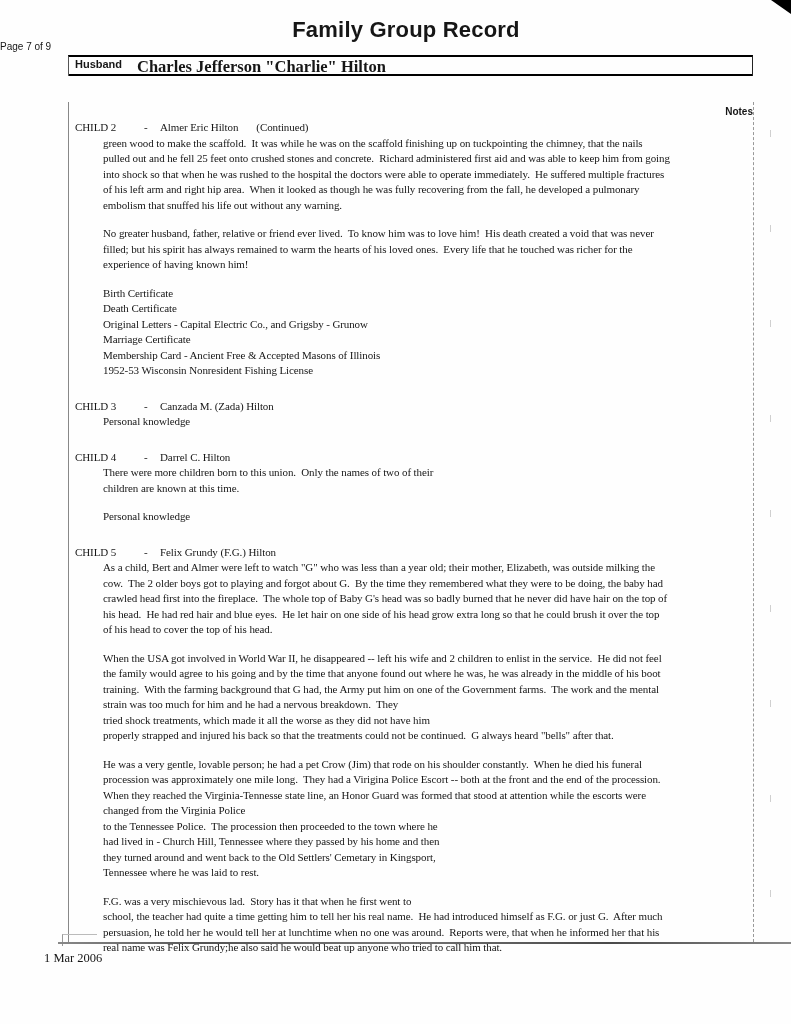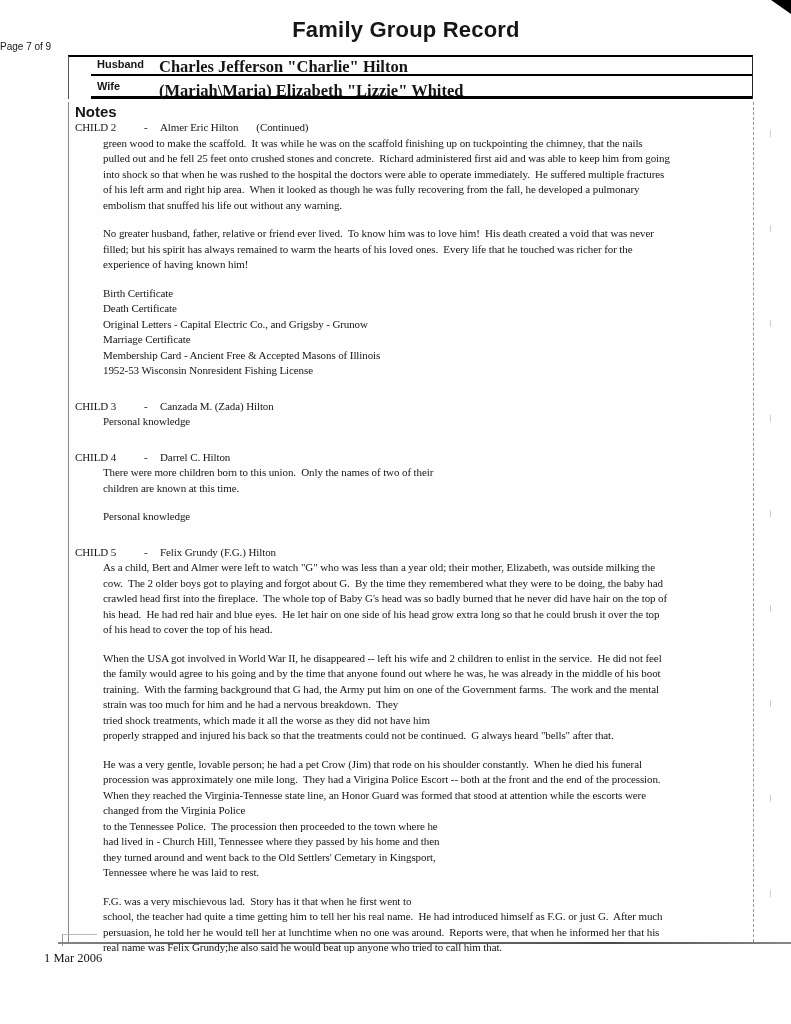--- a/index.html
+++ b/index.html
@@ -7,35 +7,35 @@
         font-family:"Liberation Serif",serif;color:#161616;overflow:hidden;}
 
   .title{position:absolute;top:17px;left:68px;width:676px;text-align:center;
          font-family:"Liberation Sans",sans-serif;font-weight:bold;font-size:22px;
          letter-spacing:.2px;}
   .page-label{position:absolute;top:41px;left:0;width:753px;
          font-family:"Liberation Sans",sans-serif;font-size:10px;}
 
   .headrows{position:absolute;left:68px;top:55px;width:685px;box-sizing:border-box;
          border:solid #000;border-width:2px 1px 0 1px;border-left-color:#555;border-right-color:#222;}
-  .frow{display:flex;box-sizing:border-box;margin-left:22px;}
+  .frow{display:flex;box-sizing:border-box;}
   .frow.husband{height:19px;border-bottom:2px solid #000;}
   .frow.wife{height:23px;border-bottom:3px solid #000;}
   .flabel{font-family:"Liberation Sans",sans-serif;font-weight:bold;font-size:11px;
          padding-left:6px;width:60px;flex:0 0 60px;}
   .husband .flabel{padding-top:1px;}
   .wife .flabel{padding-top:4px;}
   .fname{font-weight:bold;font-size:16.5px;line-height:17px;padding-left:2px;white-space:nowrap;}
   .husband .fname{margin-top:1px;}
   .wife .fname{margin-top:6px;}
 
   .notesbox{position:absolute;left:68px;top:102px;width:685px;height:840px;
          box-sizing:border-box;border-left:1px solid #888;padding:4px 0 0 6px;}
   .notes-label{font-family:"Liberation Sans",sans-serif;font-weight:bold;
-         font-size:15px;line-height:12px;}
+         font-size:10px;line-height:12px;text-align:right;}
   .entry{margin-top:20px;font-size:11px;line-height:15.5px;letter-spacing:-0.1px;}
   .entry.first{margin-top:2px;}
   .entry-header{white-space:nowrap;}
   .cid{display:inline-block;width:69px;}
   .cdash{display:inline-block;width:16px;}
   .csuffix{margin-left:18px;}
   .block{margin-top:13px;padding-left:28px;width:646px;white-space:pre-wrap;}
   .entry-header + .block{margin-top:0;}
 
   .dash-right{position:absolute;left:753px;top:102px;height:840px;width:0;
@@ -56,24 +56,20 @@
 <div class="page">
 
   <div class="title">Family Group Record</div>
   <div class="page-label">Page 7 of 9</div>
   <div class="corner-mark"></div>
 
   <div class="headrows">
     <div class="frow husband">
       <div class="flabel">Husband</div>
       <div class="fname">Charles Jefferson "Charlie" Hilton</div>
-    </div>
-    <div class="frow wife">
-      <div class="flabel">Wife</div>
-      <div class="fname">(Mariah\Maria) Elizabeth "Lizzie" Whited</div>
     </div>
   </div>
 
   <div class="notesbox">
     <div class="notes-label">Notes</div>
 
     <div class="entry first">
       <div class="entry-header">
         <span class="cid">CHILD 2</span><span class="cdash">-</span><span class="cname">Almer Eric Hilton</span><span class="csuffix">(Continued)</span>
       </div>

